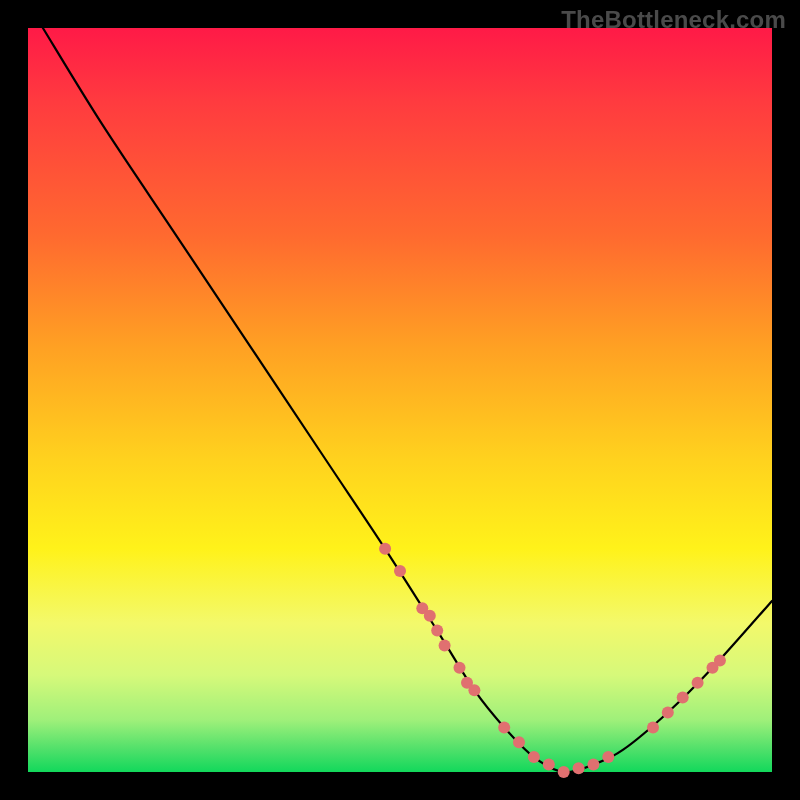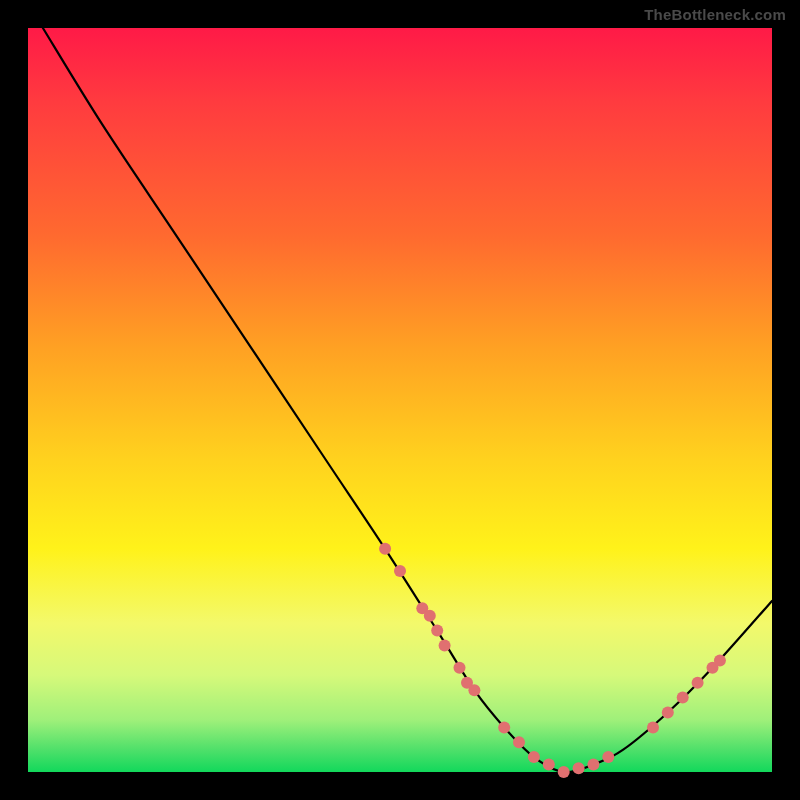--- a/index.html
+++ b/index.html
@@ -15,21 +15,21 @@
     position: relative;
     width: 800px;
     height: 800px;
     background: #000;
   }
   .watermark {
     position: absolute;
     top: 6px;
     right: 14px;
     color: #4a4a4a;
-    font-size: 15px;
+    font-size: 24px;
     font-weight: bold;
     letter-spacing: 0.2px;
     z-index: 5;
   }
   .plot-area {
     position: absolute;
     left: 28px;
     top: 28px;
     width: 744px;
     height: 744px;

